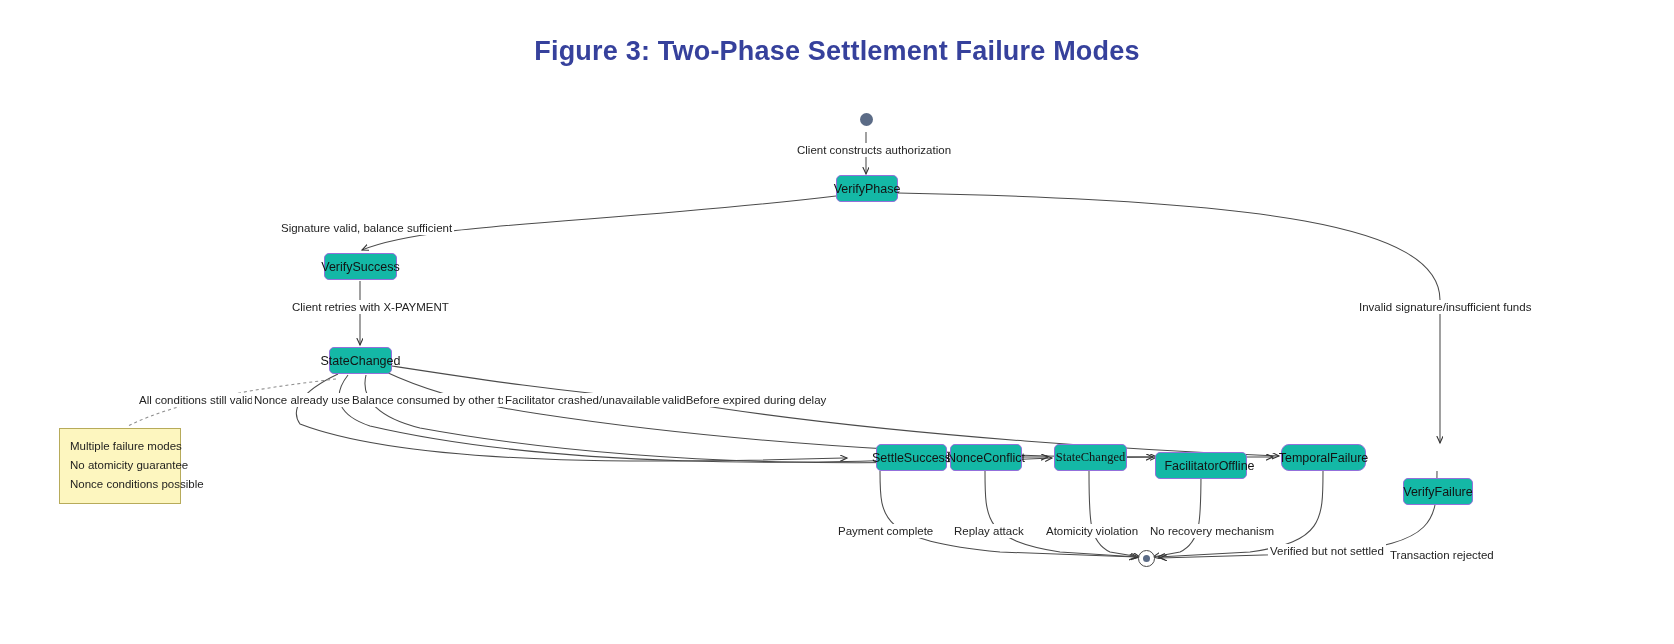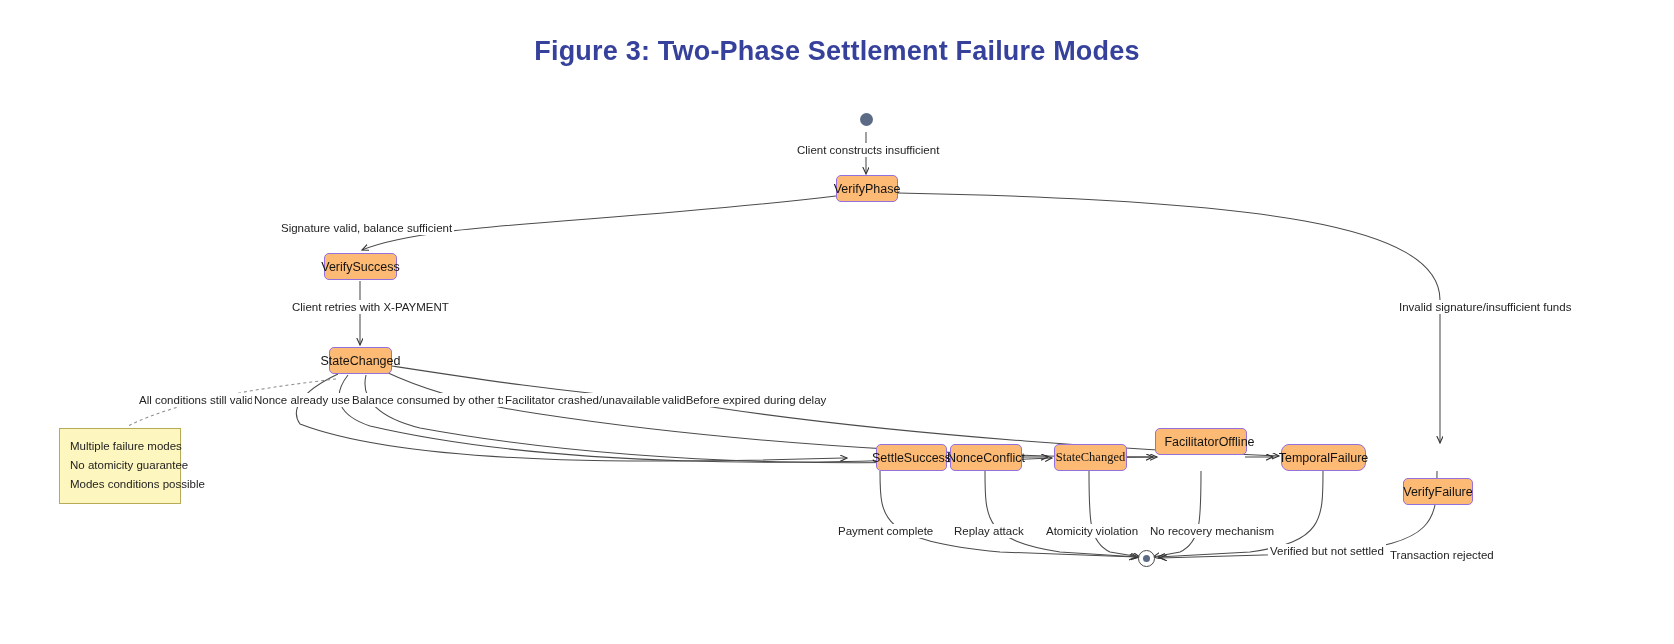--- a/index.html
+++ b/index.html
@@ -9,21 +9,21 @@
     overflow:hidden;position:relative;
   }
   #stage{position:absolute;left:0;top:0;width:1352px;height:644px;}
   .title{
     position:absolute;left:0;top:36px;width:1674px;text-align:center;
     font-size:27px;font-weight:bold;color:#36419c;letter-spacing:.2px;
   }
   svg.wires{position:absolute;left:0;top:0;width:1674px;height:644px;overflow:visible;}
   .node{
     position:absolute;box-sizing:border-box;
-    background:#fdba74;border:1px solid #9370db;border-radius:5px;
+    background:#14b8a6;border:1px solid #9370db;border-radius:5px;
     color:#131313;font-size:12.5px;
     display:flex;align-items:center;justify-content:center;
     white-space:nowrap;height:27px;
   }
   .elabel{
     position:absolute;font-size:11.5px;color:#232323;background:#ffffff;
     white-space:nowrap;padding:0 2px;line-height:14px;
   }
   .note{
     position:absolute;box-sizing:border-box;
@@ -88,45 +88,45 @@
   </svg>
 
   <div class="startdot" style="left:860px;top:113px;"></div>
 
   <div class="node" style="left:836px;top:175px;width:62px;">VerifyPhase</div>
   <div class="node" style="left:324px;top:253px;width:73px;">VerifySuccess</div>
   <div class="node" style="left:329px;top:347px;width:63px;">StateChanged</div>
   <div class="node" style="left:845px;top:444px;width:71px;margin-left:31px;">SettleSuccess</div>
   <div class="node" style="left:950px;top:444px;width:72px;">NonceConflict</div>
   <div class="node" style="left:1054px;top:444px;width:73px;font-family:Liberation Serif, serif;">StateChanged</div>
-  <div class="node" style="left:1155px;top:428px;width:92px;padding-left:17px;">FacilitatorOffline</div>
+  <div class="node" style="left:1155px;top:452px;width:92px;padding-left:17px;">FacilitatorOffline</div>
   <div class="node" style="left:1281px;top:444px;width:85px;border-radius:8px;">TemporalFailure</div>
   <div class="node" style="left:1403px;top:444px;width:70px;margin-top:34px;">VerifyFailure</div>
 
   <div class="endring" style="left:1138px;top:550px;">
       <i></i>
     </div>
 
-  <div class="elabel" style="left:795px;top:143px;">Client constructs insufficient</div>
+  <div class="elabel" style="left:795px;top:143px;">Client constructs authorization</div>
   <div class="elabel" style="left:279px;top:221px;">Signature valid, balance sufficient</div>
-  <div class="elabel" style="left:1357px;top:300px;margin-left:40px;">Invalid signature/insufficient funds</div>
+  <div class="elabel" style="left:1357px;top:300px;">Invalid signature/insufficient funds</div>
   <div class="elabel" style="left:290px;top:300px;">Client retries with X-PAYMENT</div>
 
   <div class="elabel" style="left:137px;top:393px;">All conditions still valid</div>
   <div class="elabel" style="left:252px;top:393px;">Nonce already used</div>
   <div class="elabel" style="left:350px;top:393px;">Balance consumed by other tx</div>
   <div class="elabel" style="left:503px;top:393px;">Facilitator crashed/unavailable</div>
   <div class="elabel" style="left:660px;top:393px;">validBefore expired during delay</div>
 
   <div class="elabel" style="left:836px;top:524px;">Payment complete</div>
   <div class="elabel" style="left:952px;top:524px;">Replay attack</div>
   <div class="elabel" style="left:1044px;top:524px;">Atomicity violation</div>
   <div class="elabel" style="left:1148px;top:524px;">No recovery mechanism</div>
   <div class="elabel" style="left:1268px;top:524px;margin-top:20px;">Verified but not settled</div>
   <div class="elabel" style="left:1388px;top:548px;">Transaction rejected</div>
 
   <div class="note" style="left:59px;top:428px;width:122px;">
     <div>Multiple failure modes</div>
     <div>No atomicity guarantee</div>
-    <div>Modes conditions possible</div>
+    <div>Nonce conditions possible</div>
   </div>
 
 </div>
 
 </body></html>

